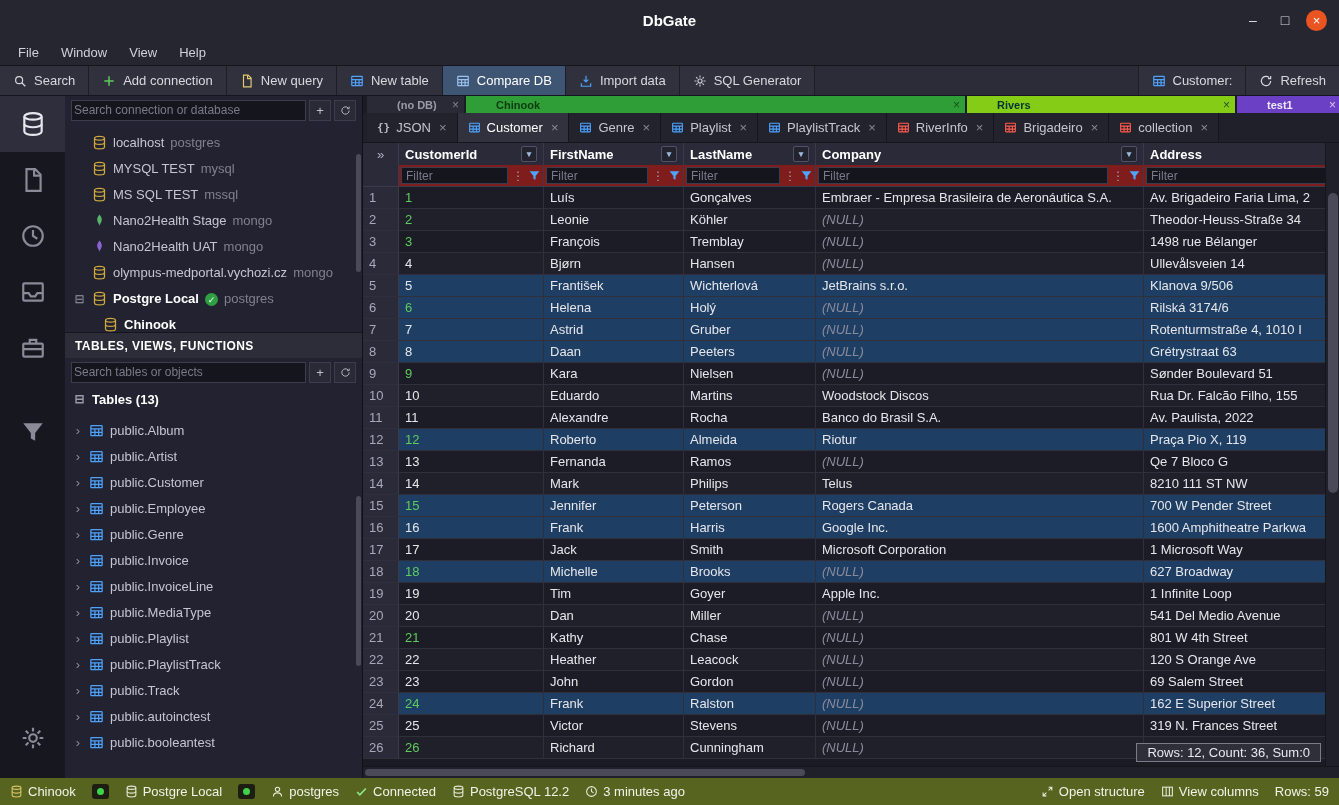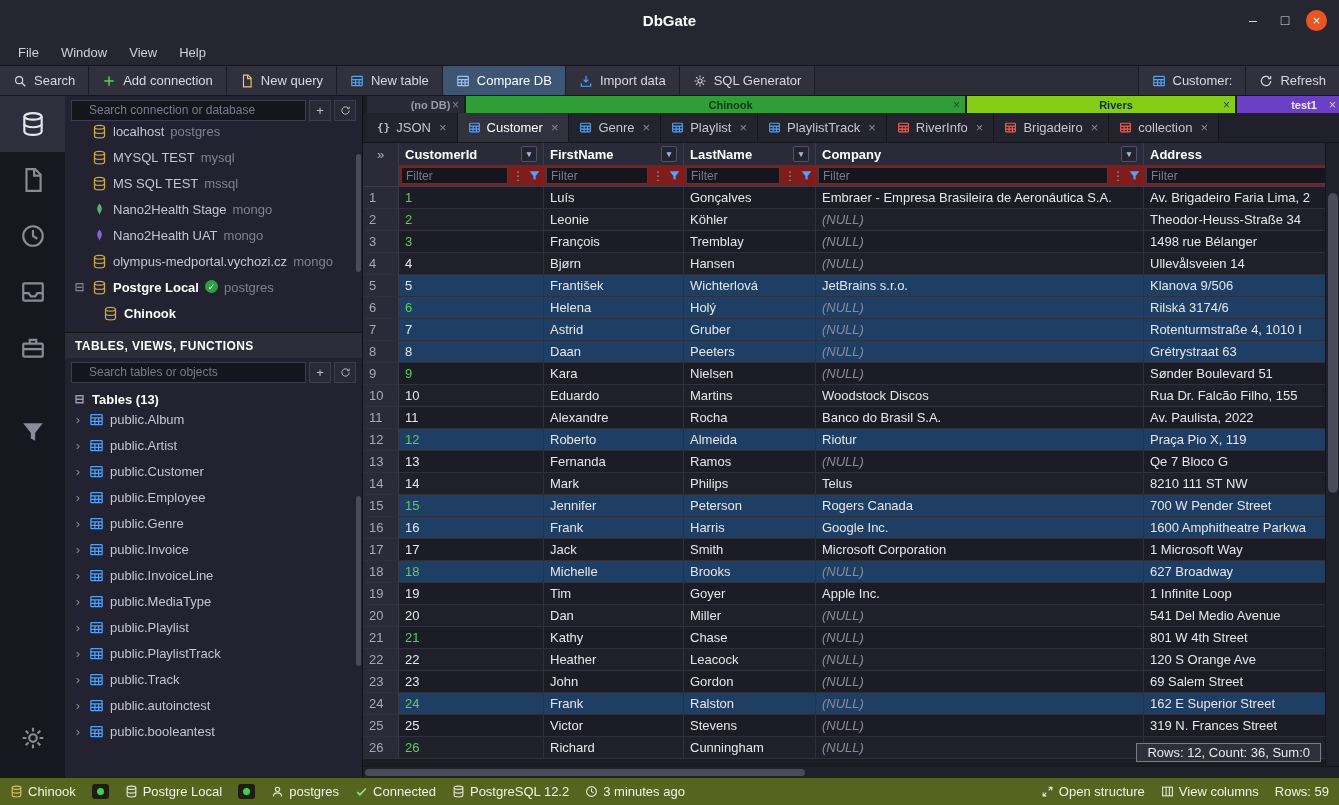--- a/index.html
+++ b/index.html
@@ -29,40 +29,40 @@
   .activitybar{width:65px;background:#17171f;display:flex;flex-direction:column;justify-content:space-between;flex:0 0 auto;}
   .act{width:65px;height:56px;display:flex;align-items:center;justify-content:center;color:#8a8a98;}
   .act .ic{width:26px;height:26px;}
   .act.active{background:#2e2e3c;color:#e6e6ee;}
   .act.gap{margin-top:28px;}
 
   
   .leftpanel{width:298px;background:#222230;border-right:1px solid #101016;display:flex;flex-direction:column;overflow:hidden;position:relative;flex:0 0 auto;}
   .panel-header{height:26px;background:#2d2d3a;color:#ffffff;font-weight:bold;font-size:12px;display:flex;align-items:center;padding:0 10px;letter-spacing:.4px;flex:0 0 auto;border-top:1px solid #15151d;}
   .searchrow{display:flex;align-items:center;padding:3px 6px;gap:3px;flex:0 0 auto;height:28px;}
-  .search{flex:1;min-width:0;height:21px;background:#15151d;border:1px solid #3c3c4c;color:#d0d0da;padding:0 17px;font-size:12px;font-family:inherit;}
+  .search{flex:1;min-width:0;height:21px;background:#15151d;border:1px solid #3c3c4c;color:#d0d0da;padding:0 2px;font-size:12px;font-family:inherit;}
   .search::placeholder{color:#7a7a8a;}
   .sbtn{width:22px;height:21px;background:#2a2a36;border:1px solid #3c3c4c;color:#c0c0cc;font-size:13px;display:flex;align-items:center;justify-content:center;flex:0 0 auto;}
   .sbtn .ic{width:11px;height:11px;}
-  .tree-item{height:26px;display:flex;align-items:flex-start;padding:0 8px;gap:6px;color:#c6c6d2;white-space:nowrap;overflow:hidden;flex:0 0 auto;}
+  .tree-item{height:26px;display:flex;align-items:flex-end;padding:0 8px;gap:6px;color:#c6c6d2;white-space:nowrap;overflow:hidden;flex:0 0 auto;}
   .tree-item .ic{width:15px;height:15px;}
   .tree-item.bold .ti-label{color:#ffffff;font-weight:bold;}
   .tree-item.child{padding-left:38px;}
   .expbox{width:13px;color:#9a9aa8;font-size:12px;text-align:center;flex:0 0 auto;}
   .engine{color:#80808f;}
   .checkbadge{width:13px;height:13px;border-radius:50%;background:#2ea043;color:#fff;font-size:9px;display:flex;align-items:center;justify-content:center;flex:0 0 auto;}
   .chev{color:#8a8a98;width:10px;text-align:center;flex:0 0 auto;}
   .tree-group{height:26px;display:flex;align-items:center;gap:6px;padding:0 8px;color:#ffffff;font-weight:bold;flex:0 0 auto;}
   .vscroll{position:absolute;right:0;width:7px;background:transparent;}
   .vthumb{position:absolute;left:1px;width:5px;background:#4a4a58;border-radius:3px;}
 
   
   .main{flex:1;display:flex;flex-direction:column;min-width:0;position:relative;background:#1b1b24;}
   .tabgroups{height:17px;display:flex;flex:0 0 auto;gap:2px;padding-left:4px;background:#1b1b24;overflow:hidden;}
-  .tabgroup{position:relative;display:flex;align-items:center;justify-content:center;font-size:11px;font-weight:bold;flex:0 0 auto;padding-left:30px;}
+  .tabgroup{position:relative;display:flex;align-items:center;justify-content:flex-start;font-size:11px;font-weight:bold;flex:0 0 auto;padding-left:30px;}
   .tg-close{position:absolute;right:5px;font-weight:normal;font-size:12px;opacity:.8;}
   .tabstrip{height:30px;display:flex;flex:0 0 auto;background:#20202a;border-bottom:1px solid #15151d;padding-left:4px;overflow:hidden;}
   .tab{display:flex;align-items:center;gap:6px;padding:0 10px;border-right:1px solid #15151d;color:#c6c6d2;background:#23232e;white-space:nowrap;flex:0 0 auto;}
   .tab .ic{width:13px;height:13px;}
   .tab.active{background:#32323f;color:#ffffff;}
   .tab-close{color:#8a8a98;margin-left:2px;}
   .json-ic{font-family:"DejaVu Sans Mono",monospace;font-size:11px;color:#b8b8c8;font-weight:bold;}
 
   
   .gridwrap{flex:1;display:flex;flex-direction:column;min-height:0;overflow:hidden;}

